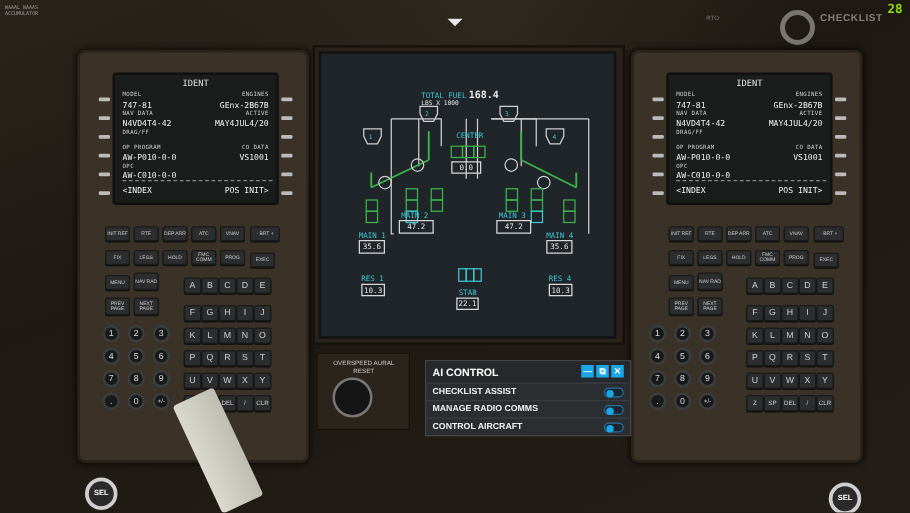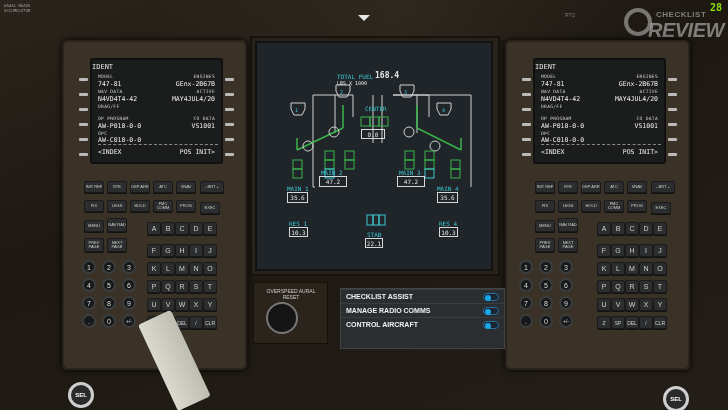--- a/index.html
+++ b/index.html
@@ -13,21 +13,21 @@
   .wm-thai { position:absolute; left:34px; top:6px; font-size:8px; color:rgba(210,210,210,0.55); font-weight:bold; letter-spacing:0.5px; }
   .wm-review { position:absolute; left:26px; top:15px; font-size:20px; color:rgba(210,210,210,0.55); font-weight:bold; font-style:italic; letter-spacing:-0.5px; }
   .wm-r { position:absolute; left:2px; top:4px; width:28px; height:28px; border:4px solid rgba(210,210,210,0.5); border-radius:50%; }
   .fps { position:absolute; left:710px; top:2px; font-size:10px; color:#8fe000; font-family:"DejaVu Sans Mono", monospace; font-weight:bold; }
 
   
   .cdu { position:absolute; width:185px; height:330px; background:#3a3127; border-radius:6px; box-shadow: inset 0 0 0 2px #2a231b, 0 0 6px #000; }
   .cdu.left { left:62px; top:40px; }
   .cdu.right { left:505px; top:40px; }
   .cdu-screen { position:absolute; left:28px; top:18px; width:133px; height:106px; background:#1b1c1c; border:2px solid #101010; border-radius:3px; font-family:"DejaVu Sans Mono", monospace; color:#e4e4e4; }
-  .cdu-screen .title { position:absolute; top:3px; width:100%; font-size:7px; }
+  .cdu-screen .title { position:absolute; top:3px; width:100%; text-align:center; font-size:7px; }
   .ln { position:absolute; font-size:4.6px; letter-spacing:0.3px; color:#cfcfcf; }
   .lv { position:absolute; font-size:6.5px; color:#f0f0f0; }
   .lsk { position:absolute; width:9px; height:3px; background:#bbb; border-radius:1px; }
   .key { position:absolute; background:#2b2d2e; border:1px solid #1a1a1a; border-radius:2px; color:#cfcfcf; font-size:4px; text-align:center; display:flex; align-items:center; justify-content:center; line-height:4px; box-shadow: 0 1px 0 #111; }
   .key.alpha { width:14px; height:13px; font-size:7px; }
   .key.fn { width:20px; height:12px; }
   .num { position:absolute; width:14px; height:14px; border-radius:50%; background:#17191a; border:2px solid #3b3e3f; color:#ddd; font-size:7px; display:flex; align-items:center; justify-content:center; }
 
   
   .mfd-frame { position:absolute; left:250px; top:36px; width:250px; height:240px; background:#29221a; border:2px solid #15110c; }
@@ -60,21 +60,20 @@
 <div class="glare"></div>
 <div class="tiny-text">
     <div>WAAAL NAAAS</div>
     <div>ACCUMULATOR</div>
   </div>
 <div class="top-marker"></div>
 <div class="rto">RTO</div>
 <div class="watermark">
   <div class="wm-r"></div>
   <div class="wm-thai">CHECKLIST</div>
-  <div class="wm-review">REVIEW</div>
 </div>
 <div class="fps">28</div>
 
 <div class="cdu left">
   <div class="cdu-screen">
     <div class="title">IDENT</div>
     <div class="ln" style="left:6px;top:14px">MODEL</div>
     <div class="ln" style="right:6px;top:14px">ENGINES</div>
     <div class="lv" style="left:6px;top:20px">747-81</div>
     <div class="lv" style="right:6px;top:20px">GEnx-2B67B</div>
@@ -349,20 +348,28 @@
   <div class="lbl" style="left:110px;top:188px">STAB</div>
   <div class="box" style="left:108px;top:195px;width:18px;height:10px">22.1</div>
 </div>
 
 <div class="osr">
   <div class="osr-text" style="width:50px">OVERSPEED AURAL RESET</div>
   <div class="osr-knob"></div>
 </div>
 
 <div class="ai">
+  <div class="ai-head">
+    <span>AI CONTROL</span>
+    <div class="ai-btns">
+      <div class="ai-btn">—</div>
+      <div class="ai-btn">⧉</div>
+      <div class="ai-btn">✕</div>
+    </div>
+  </div>
   <div class="ai-row">
     <span>CHECKLIST ASSIST</span>
     <div class="toggle"></div>
   </div>
   <div class="ai-row">
     <span>MANAGE RADIO COMMS</span>
     <div class="toggle"></div>
   </div>
   <div class="ai-row">
     <span>CONTROL AIRCRAFT</span>

